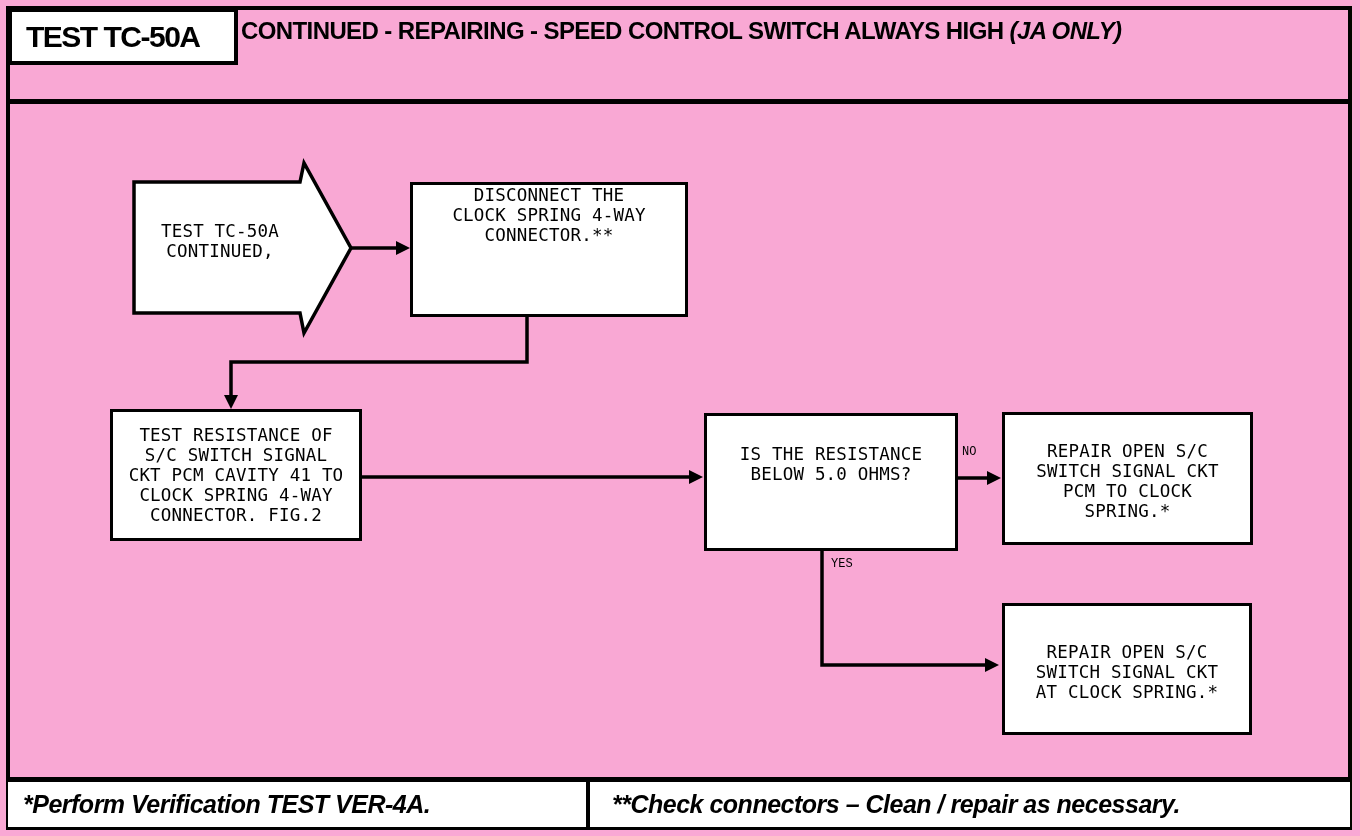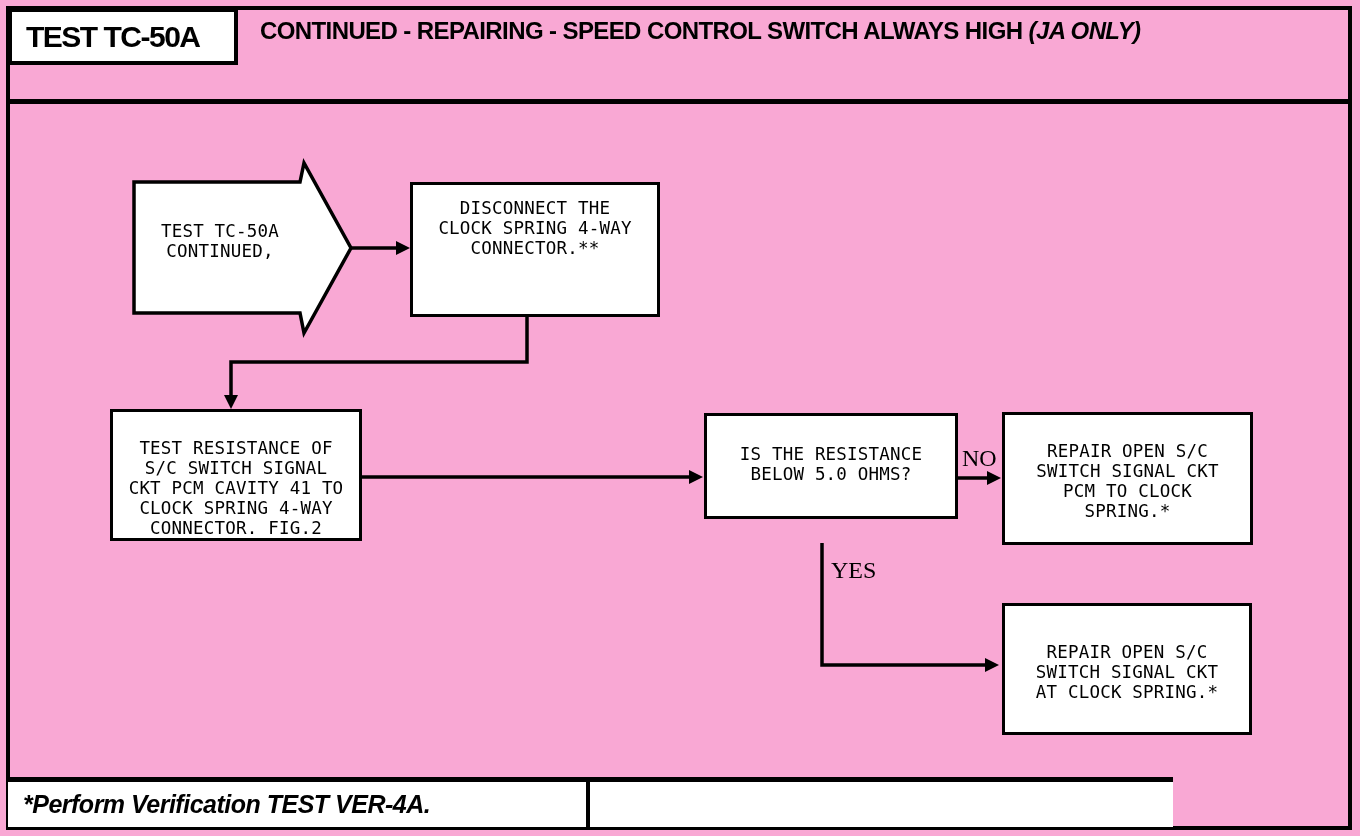--- a/index.html
+++ b/index.html
@@ -27,21 +27,21 @@
     border: 4px solid #000;
     background: #fff;
     display: flex; align-items: center;
     padding-left: 14px;
     font-weight: bold;
     font-size: 30px;
     letter-spacing: -1.5px;
   }
   .page-title {
     position: absolute;
-    left: 260px; top: 17px;
+    left: 241px; top: 17px;
     width: 1090px;
     font-weight: bold;
     font-size: 24px;
     letter-spacing: -0.6px;
     white-space: nowrap;
   }
   .page-title .suffix { font-style: italic; }
   .header-rule {
     position: absolute;
     left: 8px; top: 99px;
@@ -66,42 +66,42 @@
     border: 3.5px solid #000;
     background: #fff;
   }
 
   .start-label {
     position: absolute;
     left: 136px; top: 221px;
     width: 168px;
   }
 
-  #box-disconnect      { left: 410px; top: 182px; width: 250px; height: 135px; padding-top: 13px; }
-  #box-test-resistance { left: 110px; top: 409px; width: 252px; height: 132px; padding-top: 26px; }
-  #box-question        { left: 704px; top: 413px; width: 254px; height: 106px; padding-top: 28px; }
+  #box-disconnect      { left: 410px; top: 182px; width: 278px; height: 135px; }
+  #box-test-resistance { left: 110px; top: 409px; width: 252px; height: 132px; padding-top: 13px; }
+  #box-question        { left: 704px; top: 413px; width: 254px; height: 138px; padding-top: 28px; }
   #box-repair-pcm      { left: 1002px; top: 412px; width: 251px; height: 133px; padding-top: 26px; }
   #box-repair-spring   { left: 1002px; top: 603px; width: 250px; height: 132px; padding-top: 36px; }
 
   .fig-label { margin-top: 13px; }
 
   .wire-label {
     position: absolute;
-    font-family: Liberation Serif, serif;
-    font-size: 24px;
+    font-family: Liberation Mono, monospace;
+    font-size: 12px;
     font-weight: 500;
   }
   #label-no  { left: 962px; top: 445px; }
   #label-yes { left: 831px; top: 557px; text-align: center; }
 
   
   .footer {
     position: absolute;
     left: 8px; top: 777px;
-    width: 1165px; height: 50px;
+    width: 1342px; height: 50px;
     border-top: 5px solid #000;
     display: flex;
     background: #fff;
   }
   .footer-cell {
     display: flex; align-items: center;
     font-weight: bold;
     font-style: italic;
     font-size: 25px;
     letter-spacing: -0.5px;
@@ -178,15 +178,18 @@
 AT CLOCK SPRING.*</div>
   </div>
 
   <div class="wire-label" id="label-no">NO</div>
   <div class="wire-label" id="label-yes">YES</div>
 
   <div class="footer">
     <div class="footer-cell left">
       <span>*Perform Verification TEST VER-4A.</span>
     </div>
+    <div class="footer-cell right">
+      <span>**Check connectors – Clean / repair as necessary.</span>
+    </div>
   </div>
 
 </div>
 
 </body></html>

